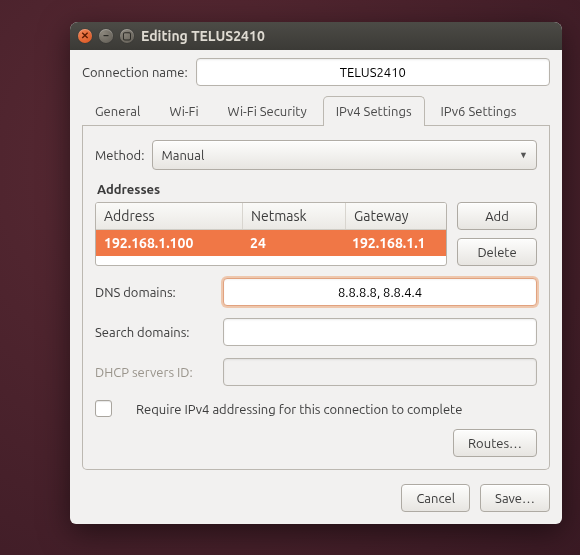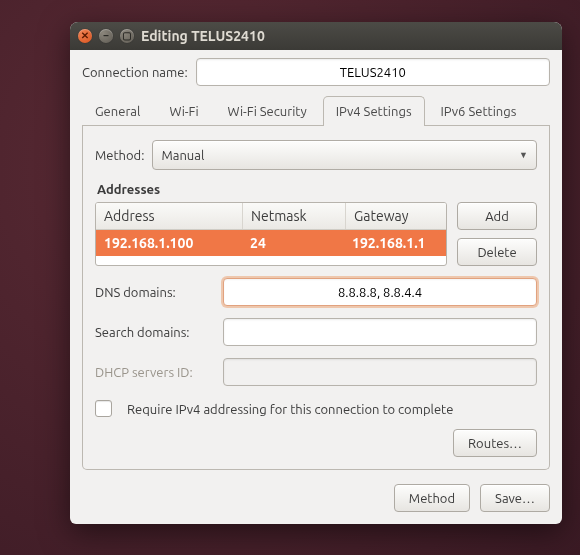--- a/index.html
+++ b/index.html
@@ -136,21 +136,21 @@
     border-radius: 4px;
     background: linear-gradient(#fdfdfc,#e7e5e1);
     font: inherit;
     padding: 0 14px;
     color:#3c3c3c;
     box-shadow: inset 0 1px 0 #fff;
   }
   .formrow { display:flex; align-items:center; margin-top:12px; }
   .formrow label { width: 128px; }
   .formrow.disabled label { color:#9a958c; }
-  .chkrow { display:flex; align-items:center; gap:15px; margin-top:14px; }
+  .chkrow { display:flex; align-items:center; gap:24px; margin-top:14px; }
   .checkbox {
     width:15px; height:15px; border:1px solid #a9a59e; border-radius:3px;
     background:#fff; box-shadow: inset 0 1px 1px rgba(0,0,0,.1);
   }
   .routes-row { display:flex; justify-content:flex-end; margin-top:12px;}
   .dialog-actions { display:flex; justify-content:flex-end; gap:10px; margin-top:14px;}
 </style>
 </head>
 <body>
 
@@ -229,18 +229,18 @@
         <span>Require IPv4 addressing for this connection to complete</span>
       </div>
 
       <div class="routes-row">
         <button class="gtk">Routes…</button>
       </div>
 
     </div>
 
     <div class="dialog-actions">
-      <button class="gtk">Method</button>
+      <button class="gtk">Cancel</button>
       <button class="gtk">Save…</button>
     </div>
 
   </div>
 </div>
 
 </body></html>

